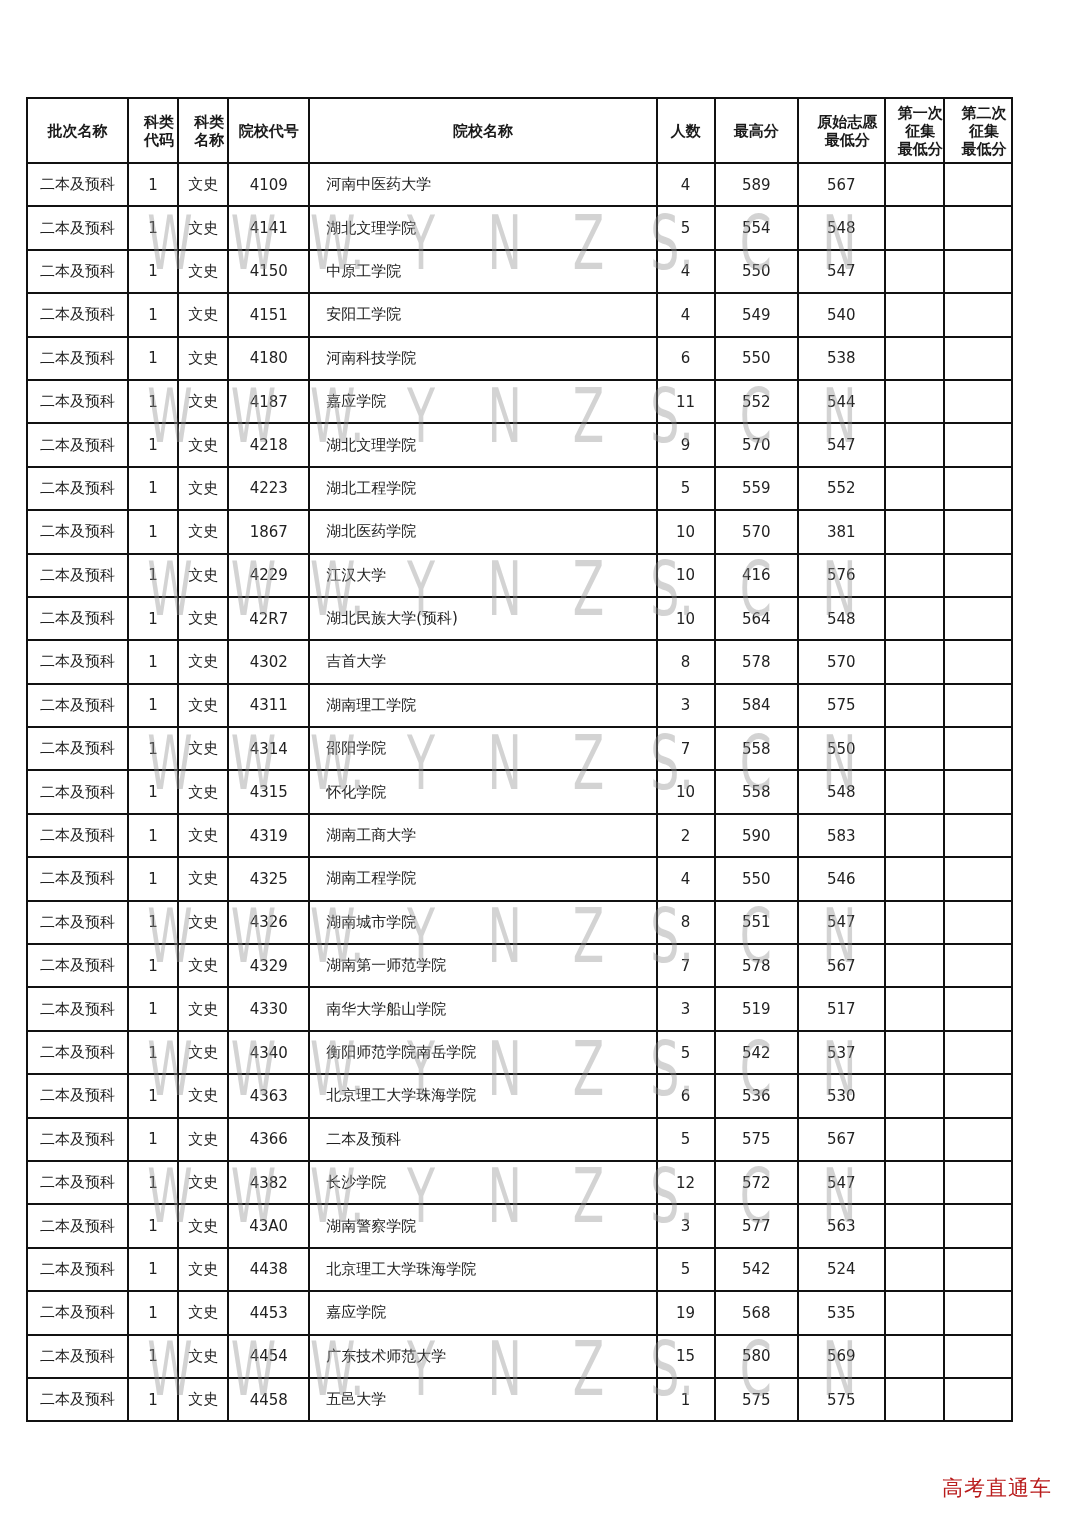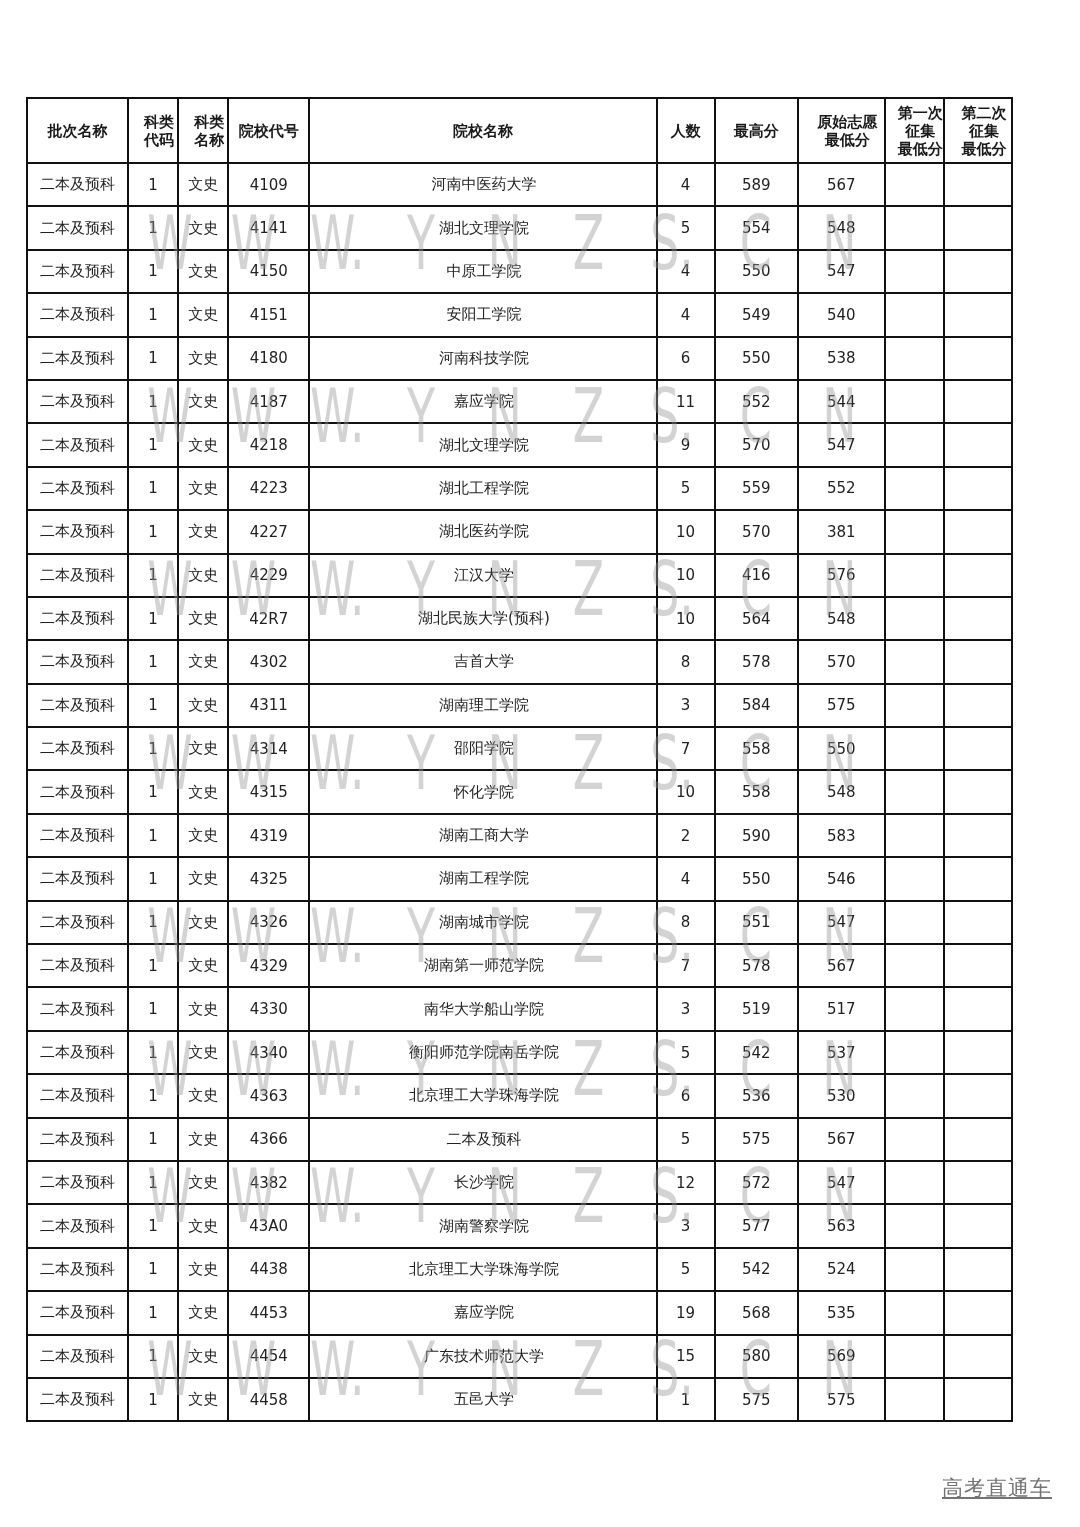--- a/index.html
+++ b/index.html
@@ -46,22 +46,22 @@
       line-height: 18px;
       white-space: normal;
     }
     table.score-table thead th .line { display: block; margin-left: 12px; }
     table.score-table tbody td {
       height: 41.4px;
       font-size: 15px;
       color: #222;
     }
     table.score-table tbody td.name-cell {
-      text-align: center;
-      padding-left: 2px;
+      text-align: left;
+      padding-left: 16px;
     }
     .c-batch { width: 101px; }
     .c-cat-code { width: 50px; }
     .c-cat-name { width: 50px; }
     .c-code { width: 81px; }
     .c-name { width: 347px; }
     .c-count { width: 58px; }
     .c-max { width: 83px; }
     .c-min { width: 87px; }
     .c-first { width: 59px; }
@@ -90,23 +90,22 @@
       display: inline-block;
       width: 135px;
       text-align: center;
     }
 
     .footer-mark {
       position: absolute;
       right: 28px;
       top: 1474px;
       font-size: 21px;
-      color: #737373;
+      color: #b91c1c;
       letter-spacing: 1px;
-      text-decoration: underline;
     }
   </style>
 </head>
 <body>
 
 <div class="page">
 
   <table class="score-table">
     <colgroup>
       <col class="c-batch">
@@ -245,21 +244,21 @@
           <td>5</td>
           <td>559</td>
           <td>552</td>
           <td></td>
           <td></td>
         </tr>
         <tr>
           <td>二本及预科</td>
           <td>1</td>
           <td>文史</td>
-          <td>4227</td>
+          <td>1867</td>
           <td class="name-cell">湖北医药学院</td>
           <td>10</td>
           <td>570</td>
           <td>381</td>
           <td></td>
           <td></td>
         </tr>
         <tr>
           <td>二本及预科</td>
           <td>1</td>

